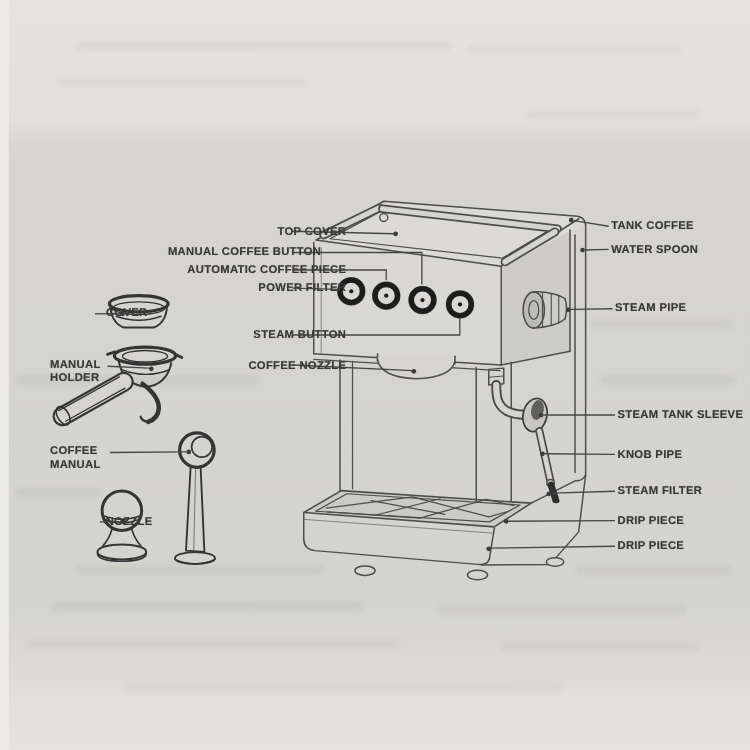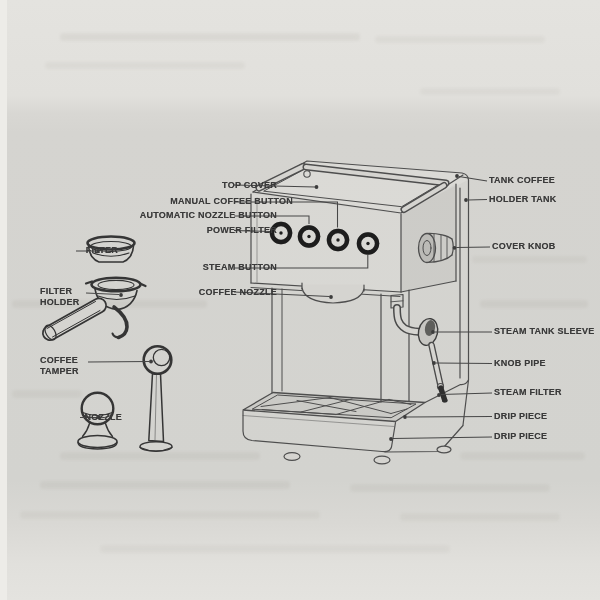--- a/index.html
+++ b/index.html
@@ -286,32 +286,32 @@
           <circle cx="405" cy="417" r="1.9" fill="#3c3c3c" stroke="none"></circle>
       </g>
       <g>
         <path d="M492,437 L393,438.5"></path>
           <circle cx="391" cy="439" r="1.9" fill="#3c3c3c" stroke="none"></circle>
       </g>
     </g>
   </svg>
 
   <div class="lbl" style="right:368px;top:180px">TOP COVER</div>
-  <div class="lbl" style="right:352px;top:196px">MANUAL COFFEE BUTTON</div>
-  <div class="lbl" style="right:368px;top:210px">AUTOMATIC NOZZLE BUTTON</div>
+  <div class="lbl" style="right:388px;top:196px">MANUAL COFFEE BUTTON</div>
+  <div class="lbl" style="right:368px;top:210px">AUTOMATIC COFFEE PIECE</div>
   <div class="lbl" style="right:368px;top:225px">POWER FILTER</div>
   <div class="lbl" style="right:368px;top:262px">STEAM BUTTON</div>
   <div class="lbl" style="right:368px;top:287px">COFFEE NOZZLE</div>
-  <div class="lbl" style="right:527px;top:245px">FILTER</div>
-  <div class="lbl multi" style="left:40px;top:286px;width:48px">FILTER HOLDER</div>
-  <div class="lbl multi" style="left:40px;top:355px;width:52px">COFFEE TAMPER</div>
+  <div class="lbl" style="right:527px;top:245px">COVER</div>
+  <div class="lbl multi" style="left:40px;top:286px;width:48px">MANUAL HOLDER</div>
+  <div class="lbl multi" style="left:40px;top:355px;width:52px">COFFEE MANUAL</div>
   <div class="lbl" style="right:523px;top:412px">NOZZLE</div>
 
   <div class="lbl" style="left:489px;top:175px">TANK COFFEE</div>
-  <div class="lbl" style="left:489px;top:194px">HOLDER TANK</div>
-  <div class="lbl" style="left:492px;top:241px">COVER KNOB</div>
+  <div class="lbl" style="left:489px;top:194px">WATER SPOON</div>
+  <div class="lbl" style="left:492px;top:241px">STEAM PIPE</div>
   <div class="lbl" style="left:494px;top:326px">STEAM TANK SLEEVE</div>
   <div class="lbl" style="left:494px;top:358px">KNOB PIPE</div>
   <div class="lbl" style="left:494px;top:387px">STEAM FILTER</div>
   <div class="lbl" style="left:494px;top:411px">DRIP PIECE</div>
   <div class="lbl" style="left:494px;top:431px">DRIP PIECE</div>
 
 </div>
 
 </body></html>

